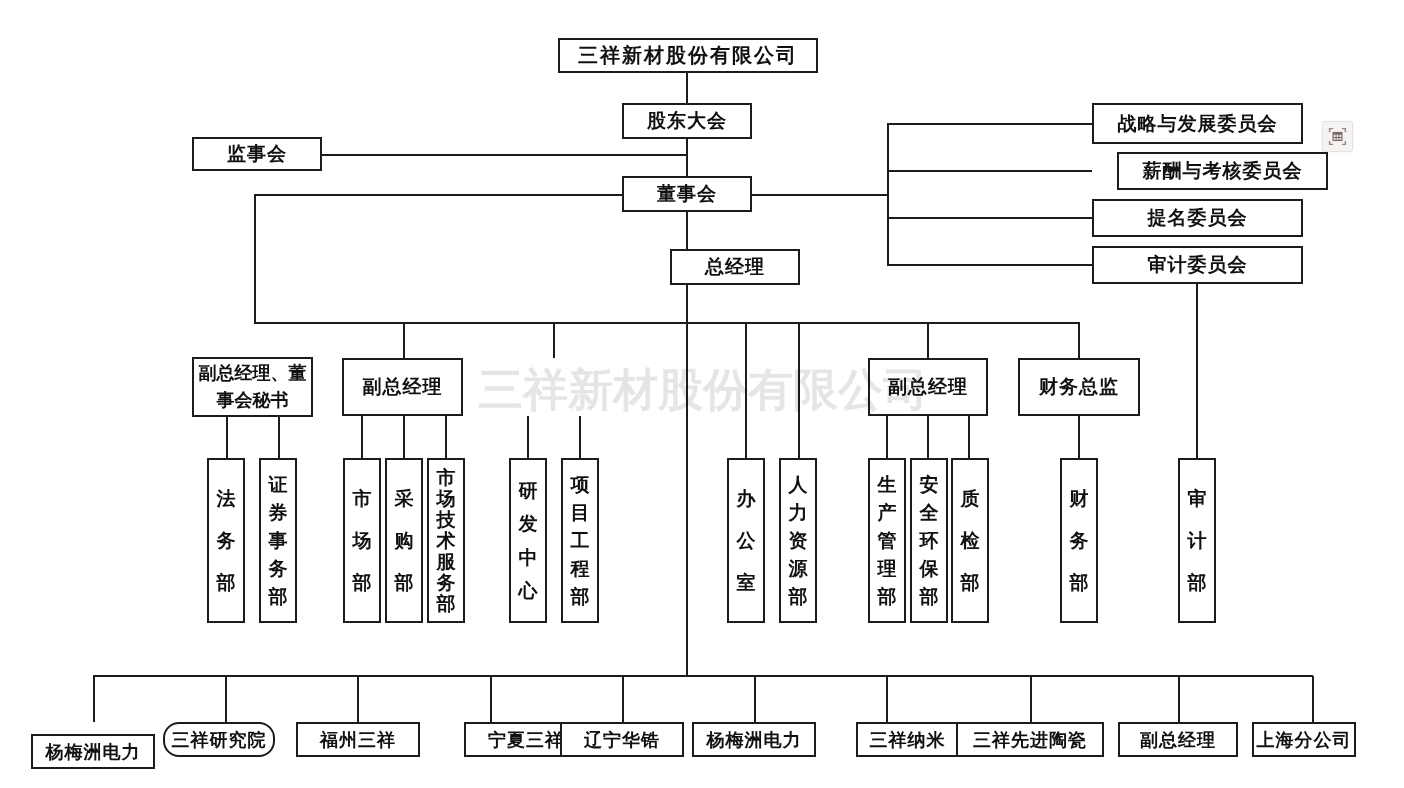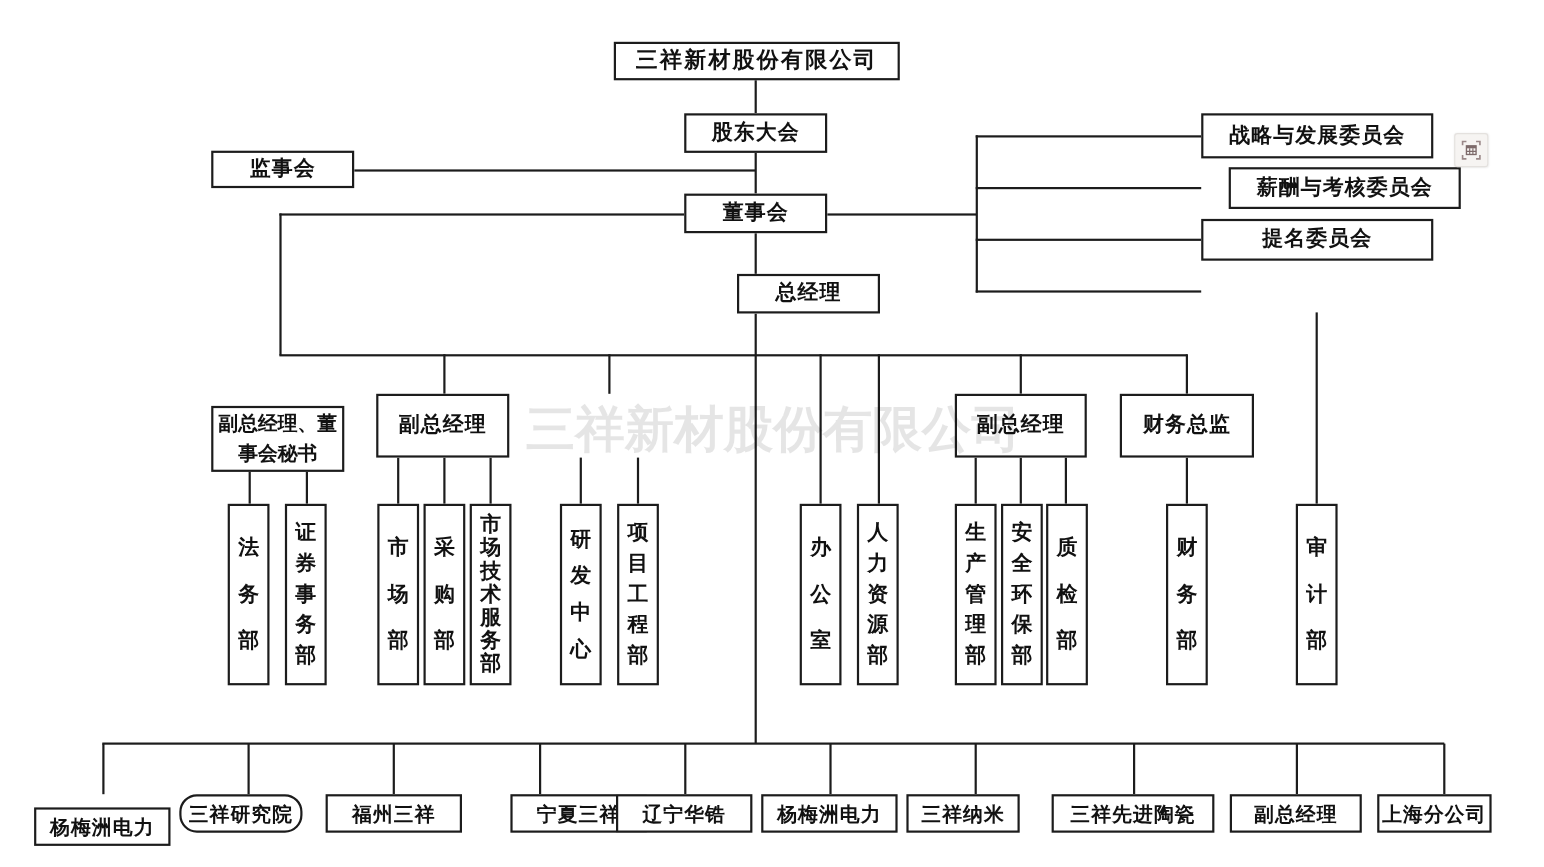--- a/index.html
+++ b/index.html
@@ -16,21 +16,21 @@
 
   
   .box{
     position:absolute;z-index:2;background:#ffffff;
     border:2px solid var(--box-border);
     display:flex;align-items:center;justify-content:center;
     font-size:19px;font-weight:600;letter-spacing:1px;
     box-sizing:border-box;text-align:center;line-height:1.35;
   }
   .title-box{font-size:20px;letter-spacing:2px;}
-  .two-line{letter-spacing:0;padding:2px 3px;font-size:18px;line-height:1.5;margin-top:12px;}
+  .two-line{letter-spacing:0;padding:2px 3px;font-size:18px;line-height:1.5;}
 
   
   .dept{
     position:absolute;z-index:2;background:#ffffff;
     border:2px solid var(--box-border);
     top:458px;width:38px;height:165px;
     display:flex;flex-direction:column;align-items:center;justify-content:space-evenly;
     font-size:19px;font-weight:600;box-sizing:border-box;padding:6px 0;
   }
   .dept span{display:block;line-height:1;}
@@ -124,20 +124,21 @@
 
   <div class="box" style="left:192px;top:137px;width:130px;height:34px;">监事会</div>
 
   <div class="box" style="left:622px;top:176px;width:130px;height:36px;">董事会</div>
 
   <div class="box" style="left:622px;top:249px;width:130px;height:36px;margin-left:48px;">总经理</div>
 
   <div class="box" style="left:1092px;top:103px;width:211px;height:41px;">战略与发展委员会</div>
   <div class="box" style="left:1117px;top:152px;width:211px;height:38px;">薪酬与考核委员会</div>
   <div class="box" style="left:1092px;top:199px;width:211px;height:38px;">提名委员会</div>
+  <div class="box" style="left:1092px;top:246px;width:211px;height:38px;">审计委员会</div>
 
   <div class="box two-line" style="left:192px;top:357px;width:121px;height:60px;">副总经理、董事会秘书</div>
   <div class="box" style="left:342px;top:358px;width:121px;height:58px;">副总经理</div>
   <div class="box" style="left:868px;top:358px;width:120px;height:58px;">副总经理</div>
   <div class="box" style="left:1018px;top:358px;width:122px;height:58px;">财务总监</div>
 
   <div class="dept" style="left:207px;">
       <span>法</span>
       <span>务</span>
       <span>部</span>
@@ -222,21 +223,21 @@
       <span>计</span>
       <span>部</span>
     </div>
 
   <div class="sub" style="left:31px;width:124px;margin-top:12px;">杨梅洲电力</div>
   <div class="sub" style="left:163px;width:112px;border-radius:16px;">三祥研究院</div>
   <div class="sub" style="left:296px;width:124px;">福州三祥</div>
   <div class="sub" style="left:428px;width:124px;margin-left:36px;">宁夏三祥</div>
   <div class="sub" style="left:560px;width:124px;">辽宁华锆</div>
   <div class="sub" style="left:692px;width:124px;">杨梅洲电力</div>
-  <div class="sub" style="left:824px;width:103px;">三祥纳米</div>
+  <div class="sub" style="left:856px;width:103px;">三祥纳米</div>
   <div class="sub" style="left:956px;width:148px;">三祥先进陶瓷</div>
   <div class="sub" style="left:1118px;width:120px;">副总经理</div>
   <div class="sub" style="left:1252px;width:104px;">上海分公司</div>
 
   <div class="float-btn">
     <span style="display:flex;">
       <svg width="21" height="21" viewBox="0 0 24 24" fill="none">
 
         <path d="M3 7 V3 H7 M17 3 H21 V7 M21 17 V21 H17 M7 21 H3 V17" stroke="#9a8888" stroke-width="1.7" fill="none"></path>
 

